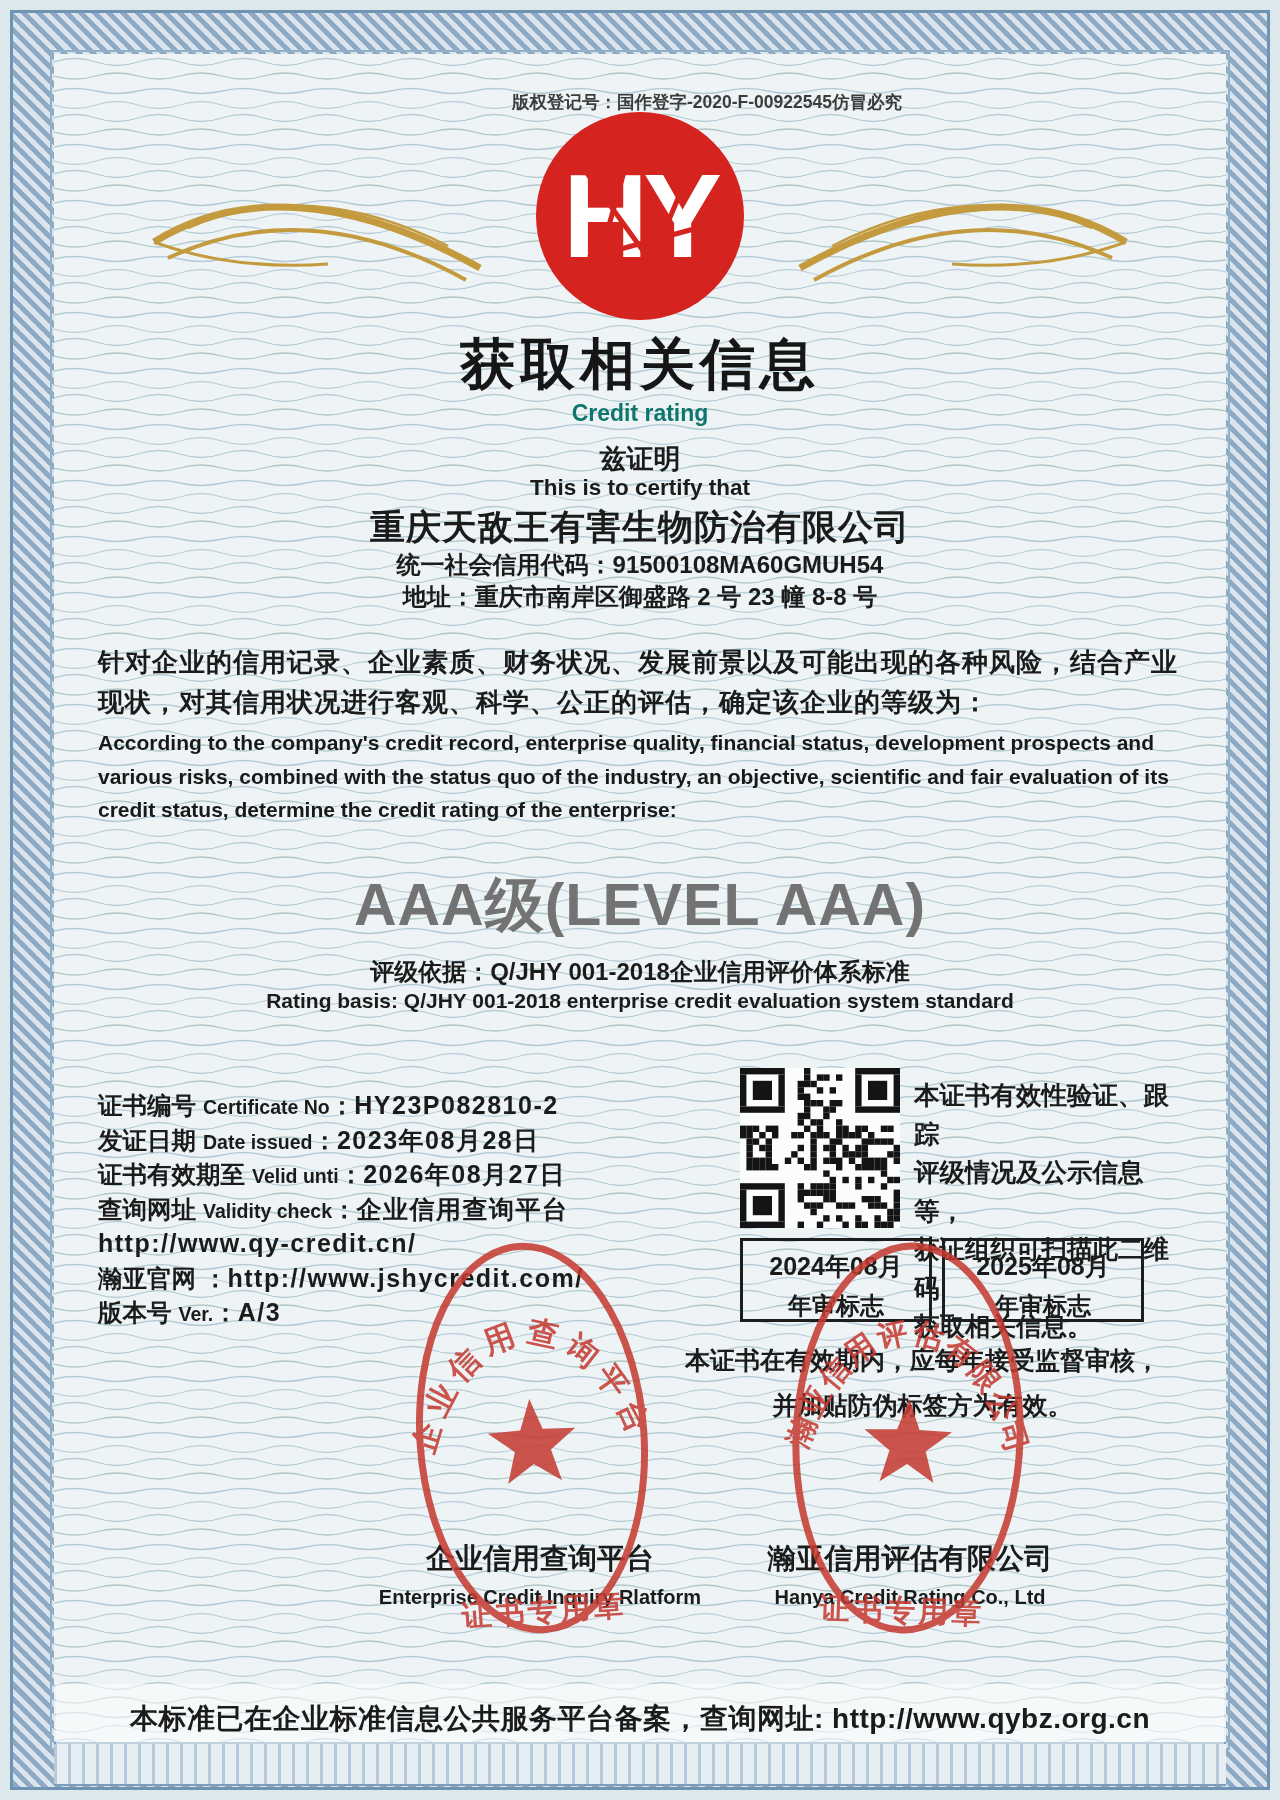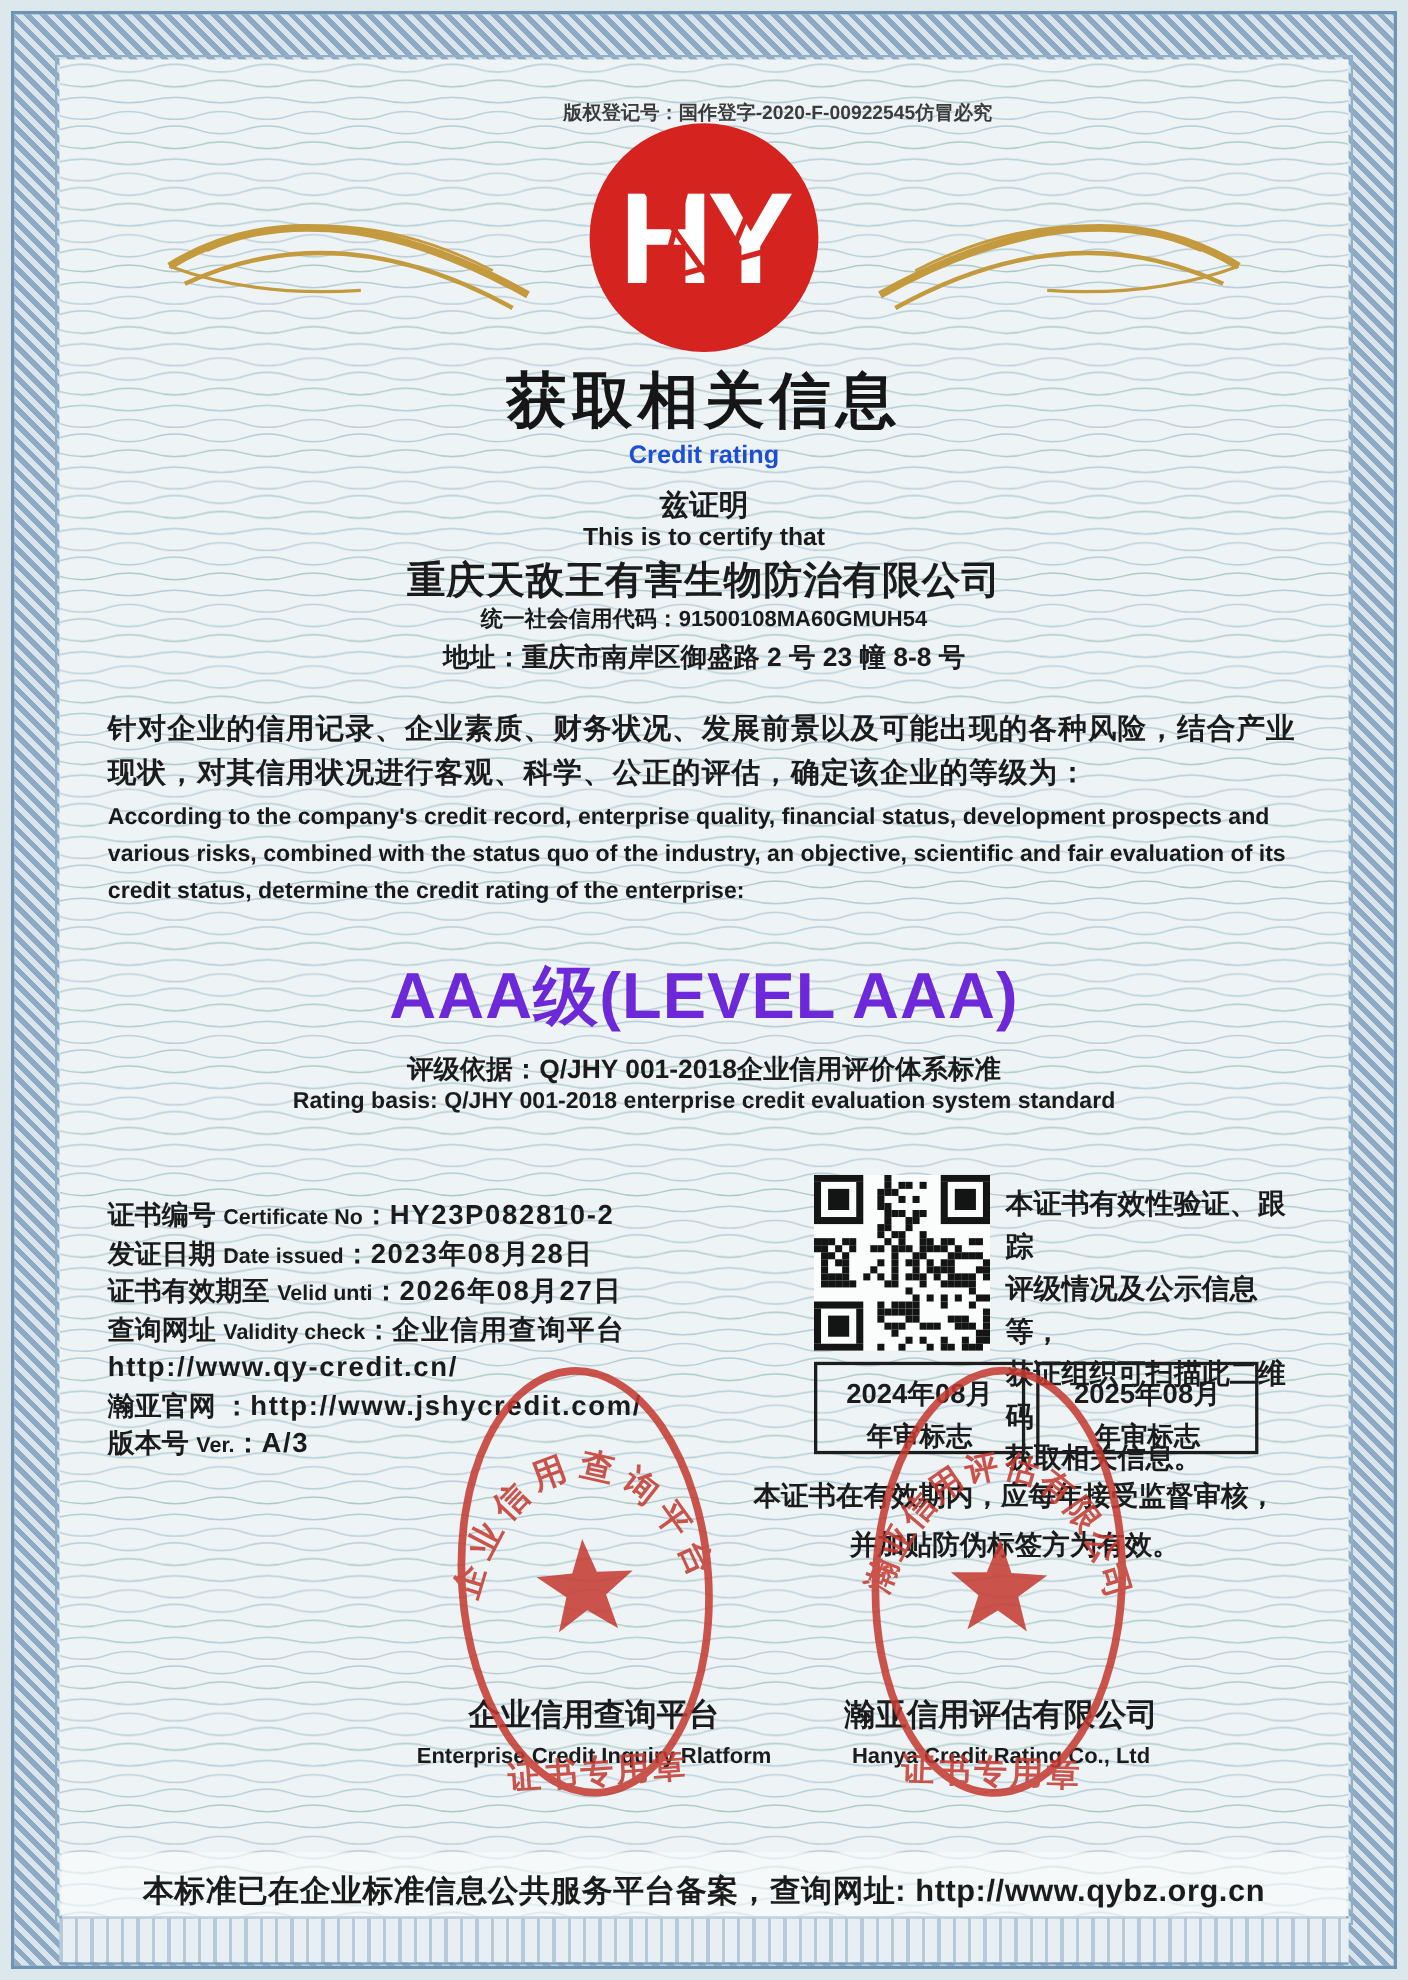--- a/index.html
+++ b/index.html
@@ -18,30 +18,30 @@
     border-top:2px solid #7d9cb8;border-bottom:2px solid #7d9cb8;}
   .waves{position:absolute;left:54px;right:54px;top:54px;bottom:56px;z-index:1;opacity:.9;}
   
   .layer{position:absolute;inset:0;z-index:3;}
   .abs{position:absolute;}
   .ctr{left:0;width:1280px;text-align:center;}
   .copyright{top:90px;left:512px;font-size:17.5px;font-weight:600;color:#3b3b3b;white-space:nowrap;}
   .logo{left:530px;top:106px;}
   .flourish{top:172px;}
   .title-cn{top:328px;font-size:55px;font-weight:700;letter-spacing:5px;color:#161616;}
-  .title-en{top:400px;font-size:23px;font-weight:700;color:#1d4ed8;}
+  .title-en{top:400px;font-size:23px;font-weight:700;color:#0f766e;}
   .certify-cn{top:441px;font-size:27px;font-weight:700;}
   .certify-en{top:475px;font-size:22.5px;font-weight:700;}
   .company{top:504px;font-size:35px;font-weight:900;letter-spacing:1px;}
-  .code-line{top:549px;font-size:20px;font-weight:700;}
+  .code-line{top:549px;font-size:24px;font-weight:700;}
   .addr-line{top:581px;font-size:24px;font-weight:700;}
   .para{left:98px;top:642px;width:1086px;}
   .para .cnl{font-size:26px;font-weight:700;line-height:40px;letter-spacing:1px;}
   .para .enl{margin-top:4px;font-size:21px;font-weight:600;line-height:33.5px;color:#191919;}
-  .rating{top:866px;font-size:59px;font-weight:800;color:#6d28d9;letter-spacing:1px;}
+  .rating{top:866px;font-size:59px;font-weight:800;color:#737373;letter-spacing:1px;}
   .basis-cn{top:956px;font-size:24px;font-weight:700;}
   .basis-en{top:989px;font-size:21px;font-weight:600;}
   .details{left:98px;top:1090px;}
   .drow{line-height:31.5px;white-space:nowrap;}
   .dcn{font-size:24.5px;font-weight:700;}
   .den{font-size:19.5px;font-weight:600;margin-left:7px;}
   .dcn:empty + .den{margin-left:0;}
   .dval{font-size:25px;font-weight:700;letter-spacing:1.5px;}
   .qr-box{left:740px;top:1068px;}
   .qr-note{left:914px;top:1076px;width:272px;font-size:25.5px;font-weight:700;line-height:38.5px;white-space:pre-line;}

